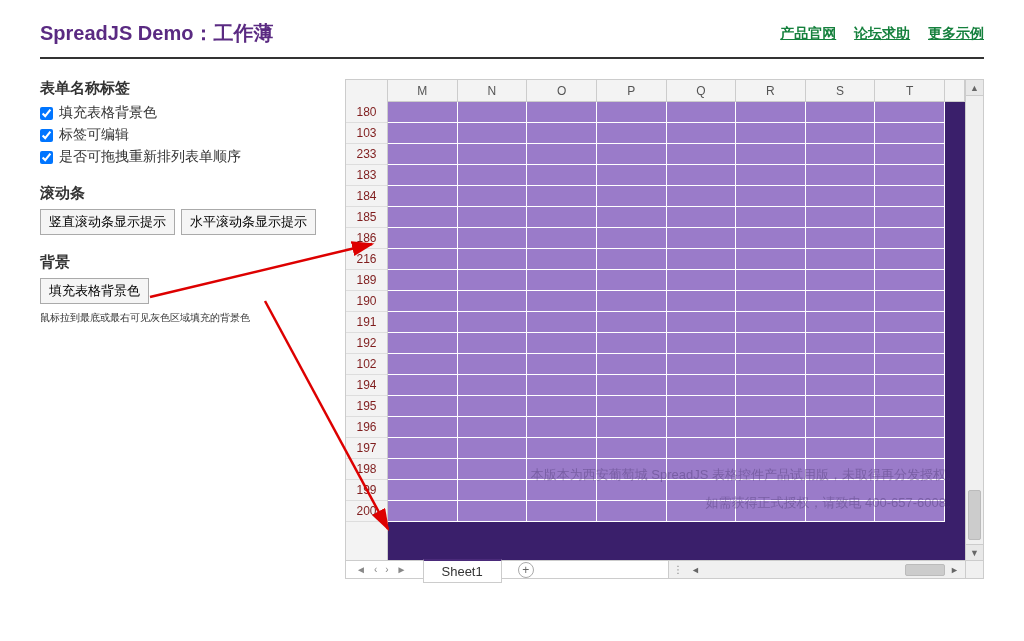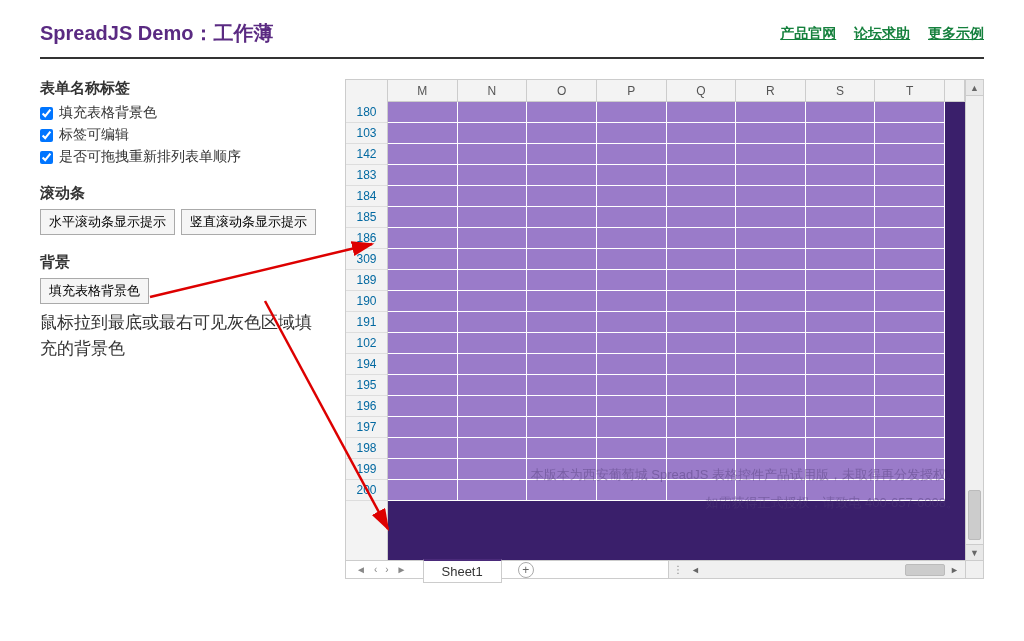--- a/index.html
+++ b/index.html
@@ -9,30 +9,30 @@
 .header-links { font-size: 14px; }
 .header-links a { color: #15803d; font-weight: bold; text-decoration: underline; margin-left: 14px; }
 .content-row { display: flex; gap: 20px; position: relative; }
 .sidebar { width: 285px; flex-shrink: 0; }
 .section { margin-bottom: 18px; }
 .section h3 { font-size: 15px; font-weight: bold; margin-bottom: 6px; color: #333; }
 .check-row { display: flex; align-items: center; gap: 4px; margin-bottom: 4px; font-size: 14px; }
 .check-row input { margin-right: 2px; }
 .btn-row { display: flex; gap: 6px; margin-top: 6px; }
 button.demo-btn { font-size: 13px; padding: 3px 8px; background: #f5f5f5; border: 1px solid #aaa; cursor: pointer; font-family: inherit; }
-.hint-text { font-size: 17px; margin-top: 6px; line-height: 1.5; }
+.hint-text { font-size: 10px; margin-top: 6px; line-height: 1.5; }
 .sheet-area { flex: 1; border: 1px solid #ccc; background: #fff; position: relative; height: 500px; display: flex; flex-direction: column; }
 .grid-wrapper { flex: 1; display: flex; overflow: hidden; }
 .grid-main { flex: 1; overflow: hidden; position: relative; display: flex; flex-direction: column; }
 .col-headers { display: flex; height: 22px; background: #f3f3f3; border-bottom: 1px solid #ccc; }
 .corner-cell { width: 42px; height: 22px; background: #f3f3f3; border-right: 1px solid #ccc; flex-shrink: 0; }
 .col-header { flex: 1; text-align: center; font-size: 12px; color: #555; border-right: 1px solid #ccc; line-height: 22px; background: #f3f3f3; min-width: 0; }
 .grid-body { flex: 1; overflow: hidden; display: flex; flex-direction: column; background: #3a1f6b; }
 .grid-row { display: flex; height: 21px; }
-.row-header { width: 42px; text-align: center; font-size: 12px; color: #0369a1; background: #f3f3f3; border-right: 1px solid #ccc; border-bottom: 1px solid #ddd; line-height: 20px; flex-shrink: 0; }
+.row-header { width: 42px; text-align: center; font-size: 12px; color: #7f1d1d; background: #f3f3f3; border-right: 1px solid #ccc; border-bottom: 1px solid #ddd; line-height: 20px; flex-shrink: 0; }
 .cell { flex: 1; background: #9a7bc9; border-right: 1px solid #fff; border-bottom: 1px solid #fff; min-width: 0; }
 .vscroll { width: 18px; background: #f0f0f0; border-left: 1px solid #ccc; position: relative; }
 .vscroll .arrow { height: 16px; text-align: center; font-size: 9px; color: #666; line-height: 16px; background: #e8e8e8; border-bottom: 1px solid #ccc; }
 .vscroll .arrow.down { position: absolute; bottom: 0; width: 100%; border-top: 1px solid #ccc; border-bottom: none; }
 .vscroll .thumb { position: absolute; bottom: 20px; left: 2px; right: 2px; height: 50px; background: #ccc; border-radius: 2px; border: 1px solid #bbb; }
 .hscroll-row { height: 18px; display: flex; border-top: 1px solid #ccc; }
 .hscroll-track { flex: 1; background: #f0f0f0; border-left: 1px solid #ccc; position: relative; display: flex; align-items: center; }
 .hscroll-track .dots { font-size: 10px; color: #888; padding: 0 4px; }
 .hscroll-track .thumb { height: 12px; width: 40px; background: #ccc; border: 1px solid #bbb; border-radius: 2px; margin-left: auto; margin-right: 20px; }
 .hscroll-corner { width: 18px; background: #f0f0f0; border-left: 1px solid #ccc; }
@@ -72,22 +72,22 @@
       </label>
       <label class="check-row">
         <input type="checkbox" checked="" style="">
         <span>是否可拖拽重新排列表单顺序</span>
       </label>
     </div>
 
     <div class="section">
       <h3>滚动条</h3>
       <div class="btn-row">
+        <button class="demo-btn">竖直滚动条显示提示</button>
         <button class="demo-btn">水平滚动条显示提示</button>
-        <button class="demo-btn">竖直滚动条显示提示</button>
       </div>
     </div>
 
     <div class="section">
       <h3>背景</h3>
       <div class="btn-row">
         <button class="demo-btn">填充表格背景色</button>
       </div>
       <div class="hint-text">鼠标拉到最底或最右可见灰色区域填充的背景色</div>
     </div>
@@ -133,21 +133,21 @@
                 <div class="cell"></div>
                 <div class="cell"></div>
                 <div class="cell"></div>
                 <div class="cell"></div>
                 <div class="cell"></div>
                 <div class="cell"></div>
               </div>
               <div class="purple-edge"></div>
             </div>
             <div class="grid-row">
-              <div class="row-header">142</div>
+              <div class="row-header">233</div>
               <div style="display: flex; flex: 1 1 0%;">
                 <div class="cell"></div>
                 <div class="cell"></div>
                 <div class="cell"></div>
                 <div class="cell"></div>
                 <div class="cell"></div>
                 <div class="cell"></div>
                 <div class="cell"></div>
                 <div class="cell"></div>
               </div>
@@ -203,21 +203,21 @@
                 <div class="cell"></div>
                 <div class="cell"></div>
                 <div class="cell"></div>
                 <div class="cell"></div>
                 <div class="cell"></div>
                 <div class="cell"></div>
               </div>
               <div class="purple-edge"></div>
             </div>
             <div class="grid-row">
-              <div class="row-header">309</div>
+              <div class="row-header">216</div>
               <div style="display: flex; flex: 1 1 0%;">
                 <div class="cell"></div>
                 <div class="cell"></div>
                 <div class="cell"></div>
                 <div class="cell"></div>
                 <div class="cell"></div>
                 <div class="cell"></div>
                 <div class="cell"></div>
                 <div class="cell"></div>
               </div>
@@ -246,20 +246,34 @@
                 <div class="cell"></div>
                 <div class="cell"></div>
                 <div class="cell"></div>
                 <div class="cell"></div>
                 <div class="cell"></div>
               </div>
               <div class="purple-edge"></div>
             </div>
             <div class="grid-row">
               <div class="row-header">191</div>
+              <div style="display: flex; flex: 1 1 0%;">
+                <div class="cell"></div>
+                <div class="cell"></div>
+                <div class="cell"></div>
+                <div class="cell"></div>
+                <div class="cell"></div>
+                <div class="cell"></div>
+                <div class="cell"></div>
+                <div class="cell"></div>
+              </div>
+              <div class="purple-edge"></div>
+            </div>
+            <div class="grid-row">
+              <div class="row-header">192</div>
               <div style="display: flex; flex: 1 1 0%;">
                 <div class="cell"></div>
                 <div class="cell"></div>
                 <div class="cell"></div>
                 <div class="cell"></div>
                 <div class="cell"></div>
                 <div class="cell"></div>
                 <div class="cell"></div>
                 <div class="cell"></div>
               </div>

